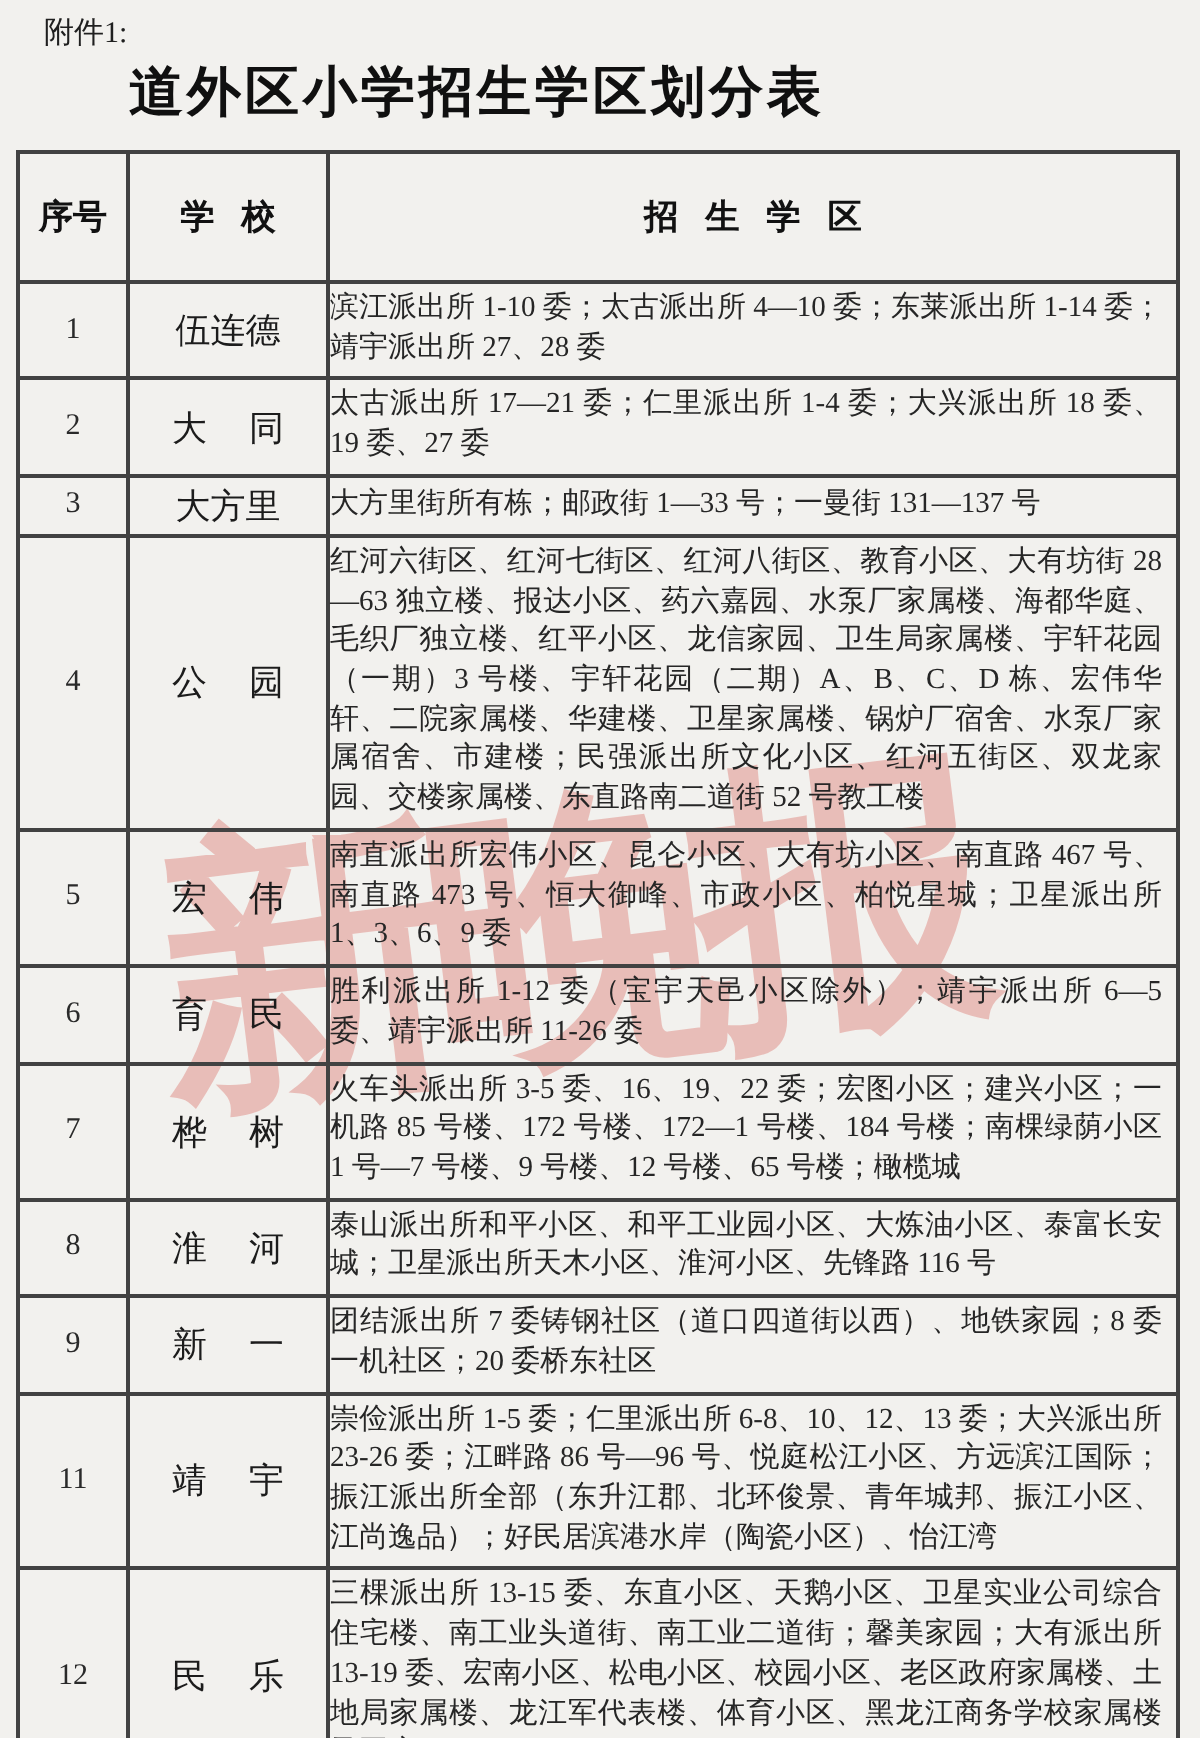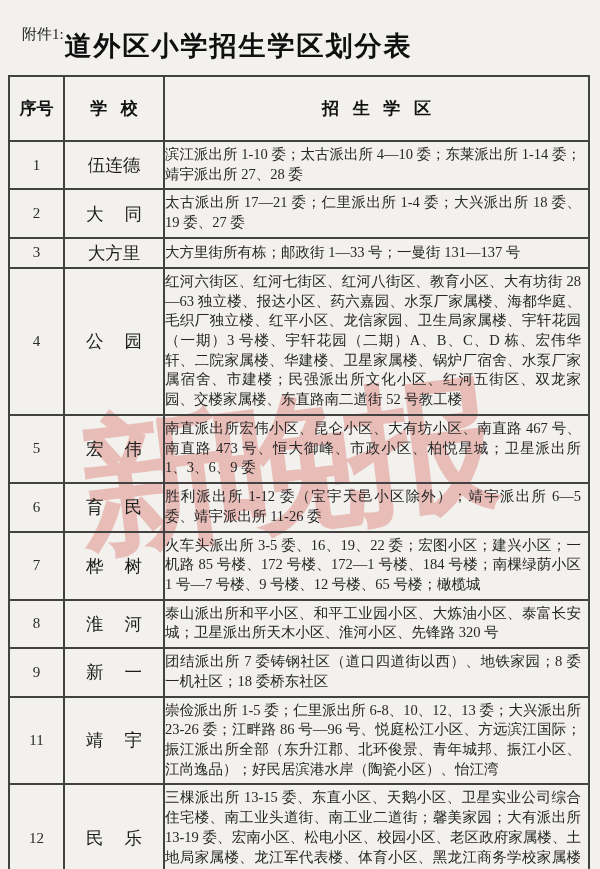--- a/index.html
+++ b/index.html
@@ -5,21 +5,21 @@
   html,body{margin:0;padding:0;}
   body{
     width:600px;height:869px;
     background:#f2f1ee;
     font-family:"Liberation Serif","DejaVu Serif",serif;
     color:#2d2d2d;
     position:relative;
     overflow:hidden;
   }
   .attachment{
-    position:absolute;top:25px;left:22px;
+    position:absolute;top:7px;left:22px;
     font-size:15px;color:#1f1f1f;
   }
   .doc-title{
     position:absolute;top:28px;left:0;width:477px;
     text-align:center;
     font-size:27px;font-weight:bold;color:#101010;
     letter-spacing:2px;
   }
   .watermark{
     position:absolute;top:368px;left:78px;
@@ -125,26 +125,26 @@
       <td class="district-cell">胜利派出所 1-12 委（宝宇天邑小区除外）；靖宇派出所 6—5 委、靖宇派出所 11-26 委</td>
     </tr>
     <tr>
       <td class="no-cell">7</td>
       <td class="school-cell">桦 树</td>
       <td class="district-cell">火车头派出所 3-5 委、16、19、22 委；宏图小区；建兴小区；一机路 85 号楼、172 号楼、172—1 号楼、184 号楼；南棵绿荫小区 1 号—7 号楼、9 号楼、12 号楼、65 号楼；橄榄城</td>
     </tr>
     <tr>
       <td class="no-cell">8</td>
       <td class="school-cell">淮 河</td>
-      <td class="district-cell">泰山派出所和平小区、和平工业园小区、大炼油小区、泰富长安城；卫星派出所天木小区、淮河小区、先锋路 320 号</td>
+      <td class="district-cell">泰山派出所和平小区、和平工业园小区、大炼油小区、泰富长安城；卫星派出所天木小区、淮河小区、先锋路 116 号</td>
     </tr>
     <tr>
       <td class="no-cell">9</td>
       <td class="school-cell">新 一</td>
-      <td class="district-cell">团结派出所 7 委铸钢社区（道口四道街以西）、地铁家园；8 委一机社区；18 委桥东社区</td>
+      <td class="district-cell">团结派出所 7 委铸钢社区（道口四道街以西）、地铁家园；8 委一机社区；20 委桥东社区</td>
     </tr>
     <tr>
       <td class="no-cell">11</td>
       <td class="school-cell">靖 宇</td>
       <td class="district-cell">崇俭派出所 1-5 委；仁里派出所 6-8、10、12、13 委；大兴派出所 23-26 委；江畔路 86 号—96 号、悦庭松江小区、方远滨江国际；振江派出所全部（东升江郡、北环俊景、青年城邦、振江小区、江尚逸品）；好民居滨港水岸（陶瓷小区）、怡江湾</td>
     </tr>
     <tr>
       <td class="no-cell">12</td>
       <td class="school-cell">民 乐</td>
       <td class="district-cell">三棵派出所 13-15 委、东直小区、天鹅小区、卫星实业公司综合住宅楼、南工业头道街、南工业二道街；馨美家园；大有派出所 13-19 委、宏南小区、松电小区、校园小区、老区政府家属楼、土地局家属楼、龙江军代表楼、体育小区、黑龙江商务学校家属楼及平房</td>

